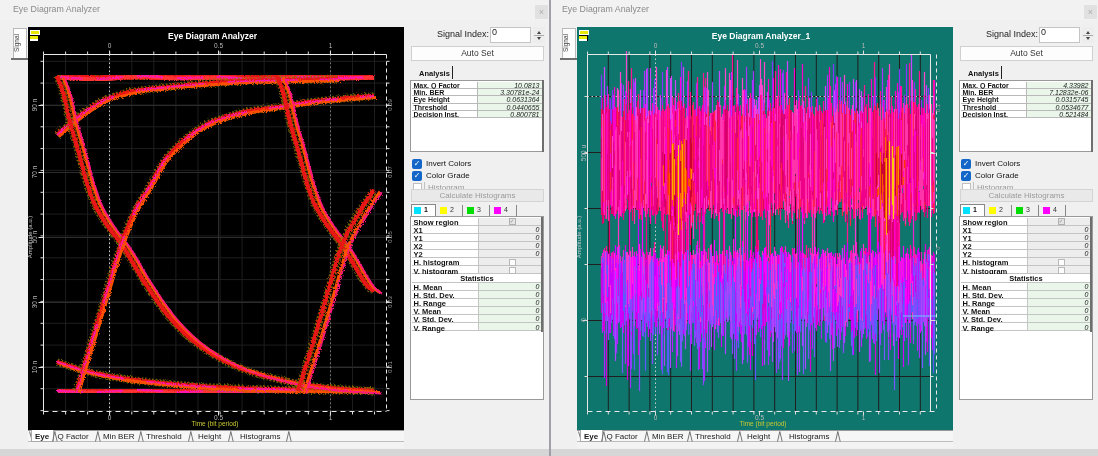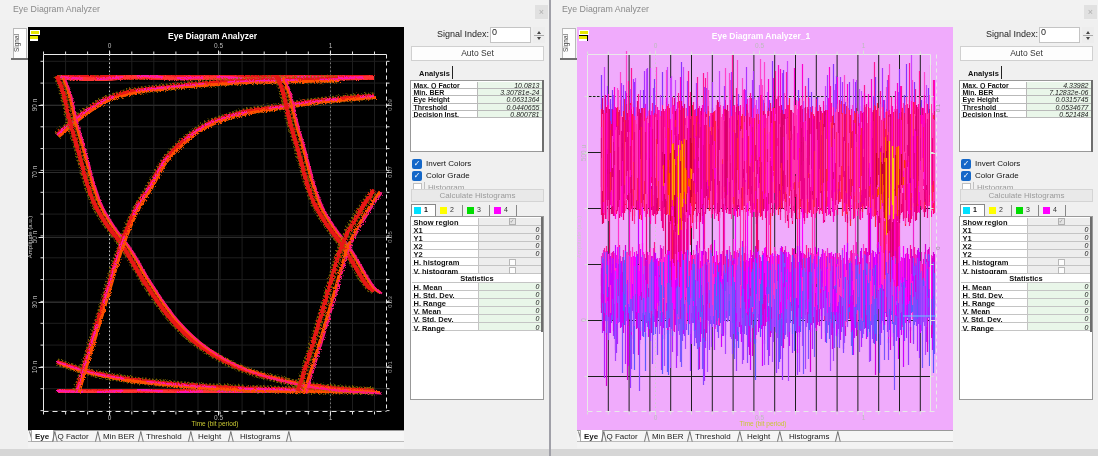--- a/index.html
+++ b/index.html
@@ -292,21 +292,21 @@
 
 <div style="position:absolute;left:549px;top:0;width:549px;height:456px;background:#f0f0f0;overflow:hidden">
   <div style="position:absolute;left:0;top:0;width:549px;height:20px;background:#f2f2f2"></div>
   <span style="position:absolute;left:13px;top:4px;font-size:8.8px;color:#8a8a8a">Eye Diagram Analyzer</span>
   <div style="position:absolute;left:535px;top:5px;width:13px;height:14px;background:#e1e1e1;color:#aeaeae;font-size:9px;line-height:14px;text-align:center">×</div>
 
   <div style="position:absolute;left:13px;top:28px;width:14px;height:31px;background:#fdfdfd;border:1px solid #b9b9b9;box-sizing:border-box"></div>
   <div style="position:absolute;left:0px;top:36px;width:40px;height:14px;text-align:center;font-size:6.5px;color:#444;transform:rotate(-90deg)">Signal</div>
   <div style="position:absolute;left:11px;top:58px;width:18px;height:2px;background:#707070"></div>
 
-  <div style="position:absolute;left:28px;top:27px;width:376px;height:404px;background:#f0abfc">
+  <div style="position:absolute;left:28px;top:27px;width:376px;height:404px;background:#0f766e">
     <svg width="376" height="404" viewBox="0 0 376 404" style="position:absolute;left:0;top:0">
 <path d="M10.5 27.5V384.5M31.3 27.5V384.5M52.1 27.5V384.5M72.9 27.5V384.5M93.7 27.5V384.5M114.5 27.5V384.5M135.3 27.5V384.5M156.1 27.5V384.5M176.9 27.5V384.5M197.7 27.5V384.5M218.5 27.5V384.5M239.3 27.5V384.5M260.1 27.5V384.5M280.9 27.5V384.5M301.7 27.5V384.5M322.5 27.5V384.5M343.3 27.5V384.5M10.5 69.5H353.5M10.5 125.5H353.5M10.5 181.5H353.5M10.5 237.5H353.5M10.5 293.5H353.5M10.5 349.5H353.5" stroke="#1e1e1e" stroke-width="1" fill="none"></path>
 <path d="M10.5 69.5H353.5" stroke="#cccccc" stroke-width="1" stroke-dasharray="1.5 2.5"></path>
 <path d="M78.5 27.5V384.5" stroke="#cccccc" stroke-width="1" stroke-dasharray="1.5 2.5"></path>
 <path d="M24.5 77V188M25.5 90V162M26.5 83V196M32.5 145V179M34.5 110V163M36.5 106V165M39.5 154V187M41.5 80V115M41.5 167V185M44.5 99V185M47.5 164V186M49.5 73V172M51.5 114V153M52.5 172V187M53.5 71V168M54.5 77V182M54.5 81V161M54.5 115V137M55.5 151V194M56.5 84V169M56.5 113V154M67.5 88V134M68.5 161V186M71.5 102V166M73.5 104V146M73.5 180V189M74.5 97V156M77.5 82V144M79.5 130V145M81.5 112V147M84.5 175V189M85.5 89V157M86.5 120V154M89.5 153V188M89.5 118V162M89.5 168V183M91.5 124V150M92.5 81V121M92.5 84V199M92.5 103V158M101.5 93V186M101.5 169V200M102.5 168V198M103.5 167V186M104.5 112V135M104.5 106V142M105.5 112V131M108.5 132V178M111.5 89V185M113.5 182V218M114.5 127V201M116.5 169V196M116.5 96V166M116.5 139V188M118.5 118V177M119.5 159V195M120.5 77V147M120.5 103V158M123.5 130V195M125.5 89V176M127.5 101V149M128.5 137V185M132.5 113V155M132.5 118V184M135.5 81V187M136.5 85V134M136.5 118V173M137.5 138V151M138.5 120V163M141.5 75V194M141.5 127V165M142.5 155V191M145.5 117V168M147.5 77V156M147.5 131V170M153.5 92V174M155.5 85V156M160.5 141V190M161.5 153V171M162.5 107V168M162.5 130V170M164.5 156V183M168.5 116V165M170.5 147V174M172.5 85V174M172.5 126V148M173.5 88V161M174.5 117V172M179.5 191V231M180.5 151V191M181.5 93V154M181.5 171V179M182.5 97V153M183.5 84V170M185.5 93V168M189.5 117V167M191.5 166V183M193.5 76V164M193.5 104V169M202.5 110V147M204.5 138V178M205.5 133V165M207.5 136V161M209.5 130V157M211.5 93V167M212.5 171V185M214.5 150V181M215.5 135V197M216.5 106V180M219.5 134V192M219.5 160V182M221.5 148V176M225.5 87V127M227.5 101V183M232.5 102V161M233.5 96V155M234.5 91V138M236.5 172V177M238.5 151V182M239.5 72V125M239.5 99V134M240.5 127V151M241.5 137V174M243.5 139V183M244.5 88V150M245.5 114V175M254.5 119V166M265.5 87V175M265.5 113V166M271.5 120V180M271.5 98V151M271.5 132V142M272.5 78V184M272.5 128V171M274.5 127V172M275.5 131V134M277.5 95V172M287.5 70V168M289.5 158V167M290.5 123V175M291.5 75V186M291.5 97V181M291.5 129V147M293.5 104V169M295.5 129V171M297.5 147V178M300.5 168V193M302.5 96V169M305.5 92V181M306.5 95V156M311.5 195V254M316.5 133V143M317.5 96V165M319.5 129V171M320.5 79V138M321.5 137V192M321.5 93V158M321.5 136V169M322.5 119V150M325.5 167V185M325.5 166V182M327.5 104V157M328.5 121V166M331.5 131V168M333.5 123V170M334.5 135V192M338.5 143V193M339.5 123V150M340.5 144V180M343.5 88V179M346.5 162V179M348.5 86V169M350.5 77V117M351.5 91V169M352.5 121V179M353.5 168V236M355.5 160V183M356.5 147V187" stroke="#ff0066" stroke-width="1.2" fill="none"></path>
 <path d="M24.5 100V177M25.5 148V191M26.5 109V166M29.5 154V183M30.5 84V166M30.5 124V163M33.5 89V178M33.5 157V178M35.5 93V165M36.5 100V170M37.5 89V175M41.5 103V161M41.5 128V163M45.5 129V186M48.5 108V176M52.5 83V190M55.5 151V183M56.5 75V138M60.5 138V183M62.5 106V137M62.5 158V192M63.5 140V178M69.5 102V151M69.5 132V159M72.5 162V184M73.5 83V197M75.5 159V185M78.5 128V167M80.5 80V115M80.5 162V180M88.5 108V170M95.5 113V191M99.5 96V166M104.5 182V263M106.5 76V195M109.5 105V167M109.5 157V194M109.5 138V151M109.5 194V253M115.5 108V189M117.5 83V133M118.5 82V115M119.5 95V164M120.5 152V189M121.5 111V165M121.5 174V186M122.5 189V232M126.5 71V184M126.5 76V156M128.5 109V179M134.5 86V131M134.5 167V183M137.5 177V192M139.5 159V178M142.5 87V162M147.5 165V177M148.5 68V183M149.5 112V173M152.5 86V187M153.5 118V165M157.5 78V189M159.5 89V153M160.5 72V134M163.5 78V185M169.5 91V166M171.5 133V169M175.5 86V149M176.5 97V136M179.5 148V190M182.5 134V184M188.5 87V130M188.5 136V191M188.5 100V174M188.5 135V180M190.5 156V179M191.5 75V189M192.5 151V191M200.5 78V178M204.5 93V157M208.5 82V167M209.5 86V184M210.5 73V129M216.5 86V184M218.5 106V139M220.5 107V142M222.5 102V161M224.5 78V185M226.5 90V191M230.5 163V191M233.5 125V175M234.5 151V190M234.5 98V179M236.5 118V155M242.5 148V187M242.5 101V154M244.5 84V184M246.5 74V196M246.5 86V175M247.5 111V176M248.5 99V165M248.5 162V177M250.5 158V180M250.5 99V159M250.5 92V143M251.5 161V182M252.5 116V150M254.5 76V171M260.5 109V162M268.5 111V172M269.5 113V154M274.5 82V169M280.5 137V189M281.5 87V167M283.5 84V193M283.5 104V177M284.5 159V175M285.5 140V191M285.5 120V171M286.5 102V174M292.5 142V189M299.5 102V148M301.5 135V184M305.5 143V187M305.5 141V157M305.5 170V186M306.5 73V193M307.5 160V198M307.5 117V155M308.5 184V264M309.5 151V203M311.5 79V141M313.5 178V193M314.5 119V154M314.5 194V252M315.5 172V200M318.5 72V157M318.5 86V153M318.5 178V261M319.5 158V195M320.5 176V198M321.5 184V250M325.5 97V150M329.5 96V169M332.5 118V158M337.5 70V118M340.5 127V153M341.5 77V185M347.5 74V186M350.5 172V184M351.5 121V146M354.5 176V190M355.5 96V178" stroke="#ff00aa" stroke-width="1.2" fill="none"></path>
 <path d="M24.5 111V160M27.5 137V182M29.5 80V152M30.5 127V179M30.5 145V168M32.5 100V172M32.5 182V228M34.5 92V187M34.5 109V156M35.5 77V187M36.5 115V189M38.5 96V136M39.5 81V148M40.5 118V184M43.5 83V157M45.5 90V119M46.5 79V115M47.5 102V158M48.5 88V136M50.5 86V173M51.5 170V183M57.5 129V174M58.5 129V149M59.5 131V183M59.5 144V175M60.5 74V135M61.5 97V164M63.5 99V175M64.5 81V163M65.5 103V170M69.5 163V176M72.5 83V190M72.5 111V145M76.5 130V139M77.5 148V187M82.5 122V167M83.5 129V174M84.5 114V177M91.5 180V240M92.5 127V203M95.5 109V156M95.5 155V193M96.5 195V260M97.5 71V119M100.5 98V189M100.5 117V167M101.5 104V127M101.5 200V260M104.5 82V164M106.5 165V195M106.5 125V160M107.5 77V193M107.5 168V187M116.5 93V166M119.5 145V190M121.5 81V121M126.5 137V183M128.5 112V177M129.5 82V161M130.5 146V181M132.5 134V182M133.5 150V172M135.5 88V172M140.5 167V187M141.5 102V173M142.5 75V145M148.5 158V179M152.5 132V177M156.5 123V164M157.5 106V147M164.5 115V161M164.5 155V171M166.5 139V178M167.5 84V179M174.5 71V114M174.5 123V173M177.5 97V140M179.5 82V133M179.5 141V197M179.5 102V175M180.5 185V226M183.5 106V158M186.5 167V179M187.5 163V180M194.5 84V176M195.5 78V189M196.5 146V177M197.5 173V176M197.5 98V152M197.5 107V159M197.5 122V166M199.5 136V175M205.5 78V182M206.5 82V164M206.5 138V174M209.5 124V180M210.5 90V131M213.5 83V157M217.5 129V177M218.5 129V141M223.5 79V122M226.5 110V168M234.5 80V143M235.5 110V148M240.5 153V176M245.5 143V181M248.5 102V170M252.5 88V182M253.5 105V153M253.5 130V189M257.5 113V151M258.5 107V156M260.5 175V188M262.5 96V142M267.5 72V141M268.5 137V191M270.5 71V113M275.5 144V178M279.5 115V138M281.5 176V181M281.5 90V171M285.5 81V131M287.5 150V175M288.5 102V149M292.5 183V228M295.5 105V176M302.5 162V188M306.5 140V187M310.5 106V173M316.5 99V178M318.5 146V184M320.5 147V203M322.5 81V169M323.5 98V164M323.5 96V159M323.5 151V183M324.5 80V186M331.5 134V195M332.5 73V192M332.5 96V171M333.5 115V175M335.5 139V178M338.5 84V152M338.5 114V160M339.5 95V160M341.5 82V154M344.5 166V173M345.5 81V122M347.5 163V190M348.5 145V178M354.5 114V160M357.5 79V127" stroke="#e00070" stroke-width="1.2" fill="none"></path>
 <path d="M24.5 131V182M27.5 221V253M27.5 251V268M29.5 219V263M30.5 73V122M31.5 67V80M31.5 266V283M32.5 86V169M34.5 237V278M35.5 225V257M39.5 171V181M40.5 242V284M41.5 248V275M42.5 218V246M43.5 133V185M44.5 259V287M47.5 167V174M47.5 272V286M49.5 173V182M49.5 249V270M50.5 235V276M51.5 132V174M51.5 54V98M53.5 175V185M53.5 166V185M54.5 41V82M55.5 136V168M57.5 84V116M58.5 93V172M59.5 254V285M60.5 238V273M61.5 146V181M61.5 67V90M61.5 252V283M63.5 134V188M63.5 132V155M65.5 216V253M68.5 82V170M69.5 86V126M69.5 224V253M70.5 84V187M73.5 239V281M74.5 114V147M74.5 253V280M75.5 76V188M75.5 89V158M75.5 263V295M77.5 215V262M78.5 78V197M79.5 82V188M81.5 234V270M85.5 73V182M86.5 130V153M86.5 173V204M87.5 84V187M87.5 262V286M88.5 82V178M88.5 150V172M89.5 75V174M91.5 77V163M91.5 100V143M92.5 181V192M92.5 133V177M92.5 173V206M94.5 87V157M95.5 70V92M96.5 104V127M97.5 79V172M98.5 197V254M98.5 261V284M99.5 82V196M100.5 262V282M101.5 66V86M103.5 78V194M103.5 93V135M105.5 98V190M105.5 123V136M105.5 220V254M106.5 220V274M108.5 91V195M108.5 103V175M111.5 111V165M111.5 172V181M111.5 144V169M111.5 44V85M112.5 234V262M113.5 65V97M114.5 228V267M115.5 228V264M116.5 75V98M118.5 97V175M118.5 146V170M120.5 50V82M120.5 227V262M122.5 92V195M123.5 84V126M123.5 234V274M126.5 46V76M127.5 152V178M127.5 179V228M128.5 51V90M131.5 74V116M131.5 221V263M132.5 95V117M132.5 263V283M133.5 235V281M135.5 118V148M136.5 100V171M136.5 229V267M138.5 235V283M139.5 102V138M140.5 86V166M140.5 146V176M140.5 228V274M141.5 236V276M144.5 133V146M147.5 89V154M148.5 229V262M149.5 105V154M149.5 234V273M150.5 101V152M151.5 232V261M152.5 101V158M152.5 237V270M153.5 160V181M153.5 252V276M155.5 28V73M155.5 234V270M156.5 79V188M157.5 152V181M157.5 224V250M159.5 101V148M159.5 61V85M159.5 252V284M163.5 234V274M166.5 148V185M167.5 226V260M168.5 255V266M169.5 122V185M170.5 78V150M170.5 227V264M173.5 66V148M174.5 90V159M174.5 167V230M174.5 231V267M178.5 158V190M178.5 83V169M180.5 254V278M181.5 213V262M182.5 137V186M182.5 228V261M183.5 149V184M185.5 115V193M187.5 71V182M190.5 79V157M192.5 230V260M193.5 168V192M195.5 133V178M196.5 82V178M198.5 104V158M198.5 44V92M199.5 254V293M200.5 103V161M201.5 228V266M202.5 79V156M203.5 81V193M203.5 97V167M205.5 220V273M205.5 259V274M206.5 98V144M206.5 249V269M207.5 82V158M208.5 98V172M208.5 241V275M209.5 45V91M210.5 91V162M211.5 78V201M212.5 86V163M213.5 104V158M213.5 146V167M215.5 221V264M215.5 242V266M217.5 171V186M218.5 227V277M218.5 255V269M220.5 185V233M221.5 77V179M221.5 245V295M222.5 71V113M222.5 93V166M222.5 139V187M224.5 114V163M225.5 224V263M227.5 227V258M228.5 59V85M229.5 218V247M230.5 80V154M231.5 65V185M231.5 221V256M231.5 251V290M232.5 115V151M233.5 80V155M234.5 142V186M235.5 79V178M235.5 229V270M238.5 87V175M239.5 227V257M240.5 131V184M240.5 239V281M242.5 137V186M243.5 248V272M244.5 239V283M245.5 259V276M247.5 253V294M248.5 255V271M249.5 122V189M249.5 229V266M253.5 59V100M254.5 240V278M256.5 75V144M257.5 136V189M258.5 243V274M260.5 226V275M263.5 72V175M263.5 85V166M264.5 105V167M268.5 125V195M270.5 190V228M272.5 259V292M273.5 103V155M274.5 223V271M277.5 151V191M279.5 102V175M281.5 99V150M281.5 129V173M282.5 235V278M283.5 260V292M284.5 79V164M287.5 58V71M287.5 224V270M288.5 221V254M290.5 244V268M291.5 251V287M294.5 257V288M295.5 85V111M296.5 173V184M296.5 244V287M297.5 35V83M298.5 154V173M298.5 250V279M299.5 252V268M300.5 102V133M300.5 149V193M301.5 101V162M302.5 225V262M303.5 123V136M303.5 165V179M303.5 64V82M303.5 183V236M304.5 93V160M306.5 185V257M307.5 245V295M308.5 164V192M308.5 151V188M309.5 77V157M309.5 220V272M311.5 48V84M312.5 78V121M312.5 196V257M312.5 245V268M313.5 100V175M314.5 70V202M314.5 95V194M314.5 225V260M315.5 115V135M315.5 108V138M316.5 121V142M317.5 106V176M317.5 213V242M318.5 163V186M319.5 155V190M319.5 160V186M322.5 188V247M323.5 85V162M323.5 262V294M324.5 59V85M326.5 233V268M328.5 99V185M329.5 96V127M330.5 77V184M330.5 135V173M330.5 237V284M331.5 92V182M332.5 36V78M332.5 184V199M333.5 218V252M335.5 126V163M336.5 223V258M337.5 220V262M338.5 62V89M340.5 80V186M341.5 240V284M342.5 44V76M342.5 236V269M343.5 246V283M344.5 155V183M345.5 237V283M346.5 81V159M347.5 250V285M349.5 162V179M349.5 96V173M349.5 155V169M352.5 175V179M352.5 82V163M352.5 115V142M353.5 143V165M354.5 96V171M355.5 252V289M356.5 53V74M357.5 136V186M357.5 128V180" stroke="#ff1493" stroke-width="1.2" fill="none"></path>
 <path d="M24.5 48V82M33.5 72V94M34.5 82V97M35.5 63V82M48.5 64V93M57.5 55V89M66.5 63V86M77.5 52V87M85.5 45V78M104.5 35V79M132.5 89V100M161.5 67V84M192.5 73V89M195.5 34V83M206.5 43V87M221.5 63V79M231.5 51V70M234.5 65V85M240.5 70V89M256.5 37V80M259.5 49V87M272.5 55V83M278.5 55V91M296.5 69V88M298.5 50V84M307.5 73V96M322.5 42V86M327.5 68V91M329.5 37V75M337.5 55V75M344.5 73V85M351.5 61V91" stroke="#8833ff" stroke-width="1.2" fill="none"></path>
 <path d="M24.5 229V259M25.5 226V265M26.5 223V257M26.5 258V267M28.5 261V284M32.5 253V288M34.5 226V270M39.5 228V274M41.5 222V249M42.5 229V277M43.5 229V258M45.5 230V264M46.5 223V264M46.5 243V267M47.5 233V268M52.5 247V270M53.5 249V273M59.5 224V251M64.5 247V288M67.5 227V278M70.5 257V291M71.5 258V274M75.5 229V269M76.5 221V272M79.5 252V285M82.5 231V266M83.5 218V270M89.5 237V290M90.5 242V283M93.5 259V290M94.5 226V262M95.5 262V289M97.5 227V280M104.5 253V294M111.5 183V234M114.5 250V269M115.5 247V294M117.5 228V282M117.5 238V280M120.5 214V268M125.5 240V280M129.5 225V253M130.5 232V266M134.5 217V247M134.5 230V260M143.5 249V278M145.5 241V278M146.5 225V280M147.5 171V229M147.5 220V266M148.5 265V276M149.5 223V260M151.5 254V280M156.5 212V246M159.5 225V279M169.5 253V298M171.5 234V281M177.5 255V280M181.5 241V255M190.5 228V281M191.5 234V274M192.5 259V285M193.5 263V278M195.5 261V283M197.5 220V274M208.5 219V255M210.5 230V285M212.5 227V262M212.5 259V284M214.5 261V284M216.5 260V278M217.5 221V261M217.5 259V262M226.5 226V273M226.5 255V273M228.5 228V273M233.5 221V257M234.5 226V267M238.5 232V281M244.5 227V280M250.5 221V262M251.5 237V295M253.5 226V257M253.5 261V274M255.5 229V277M257.5 244V287M261.5 230V263M264.5 271V274M266.5 231V281M270.5 230V281M271.5 233V281M273.5 224V263M275.5 226V259M278.5 262V272M279.5 215V241M281.5 230V270M281.5 245V284M292.5 235V284M295.5 223V268M303.5 231V285M305.5 237V272M306.5 251V291M310.5 227V278M310.5 250V274M313.5 222V264M313.5 243V269M315.5 272V297M320.5 250V291M321.5 220V246M323.5 234V263M324.5 250V271M325.5 231V279M325.5 247V300M332.5 261V296M336.5 174V237M337.5 255V278M338.5 227V276M339.5 228V269M339.5 247V271M343.5 234V283M344.5 225V256M346.5 263V283M350.5 223V275M352.5 220V248M354.5 228V272M355.5 229V279" stroke="#ee22cc" stroke-width="1.2" fill="none"></path>

